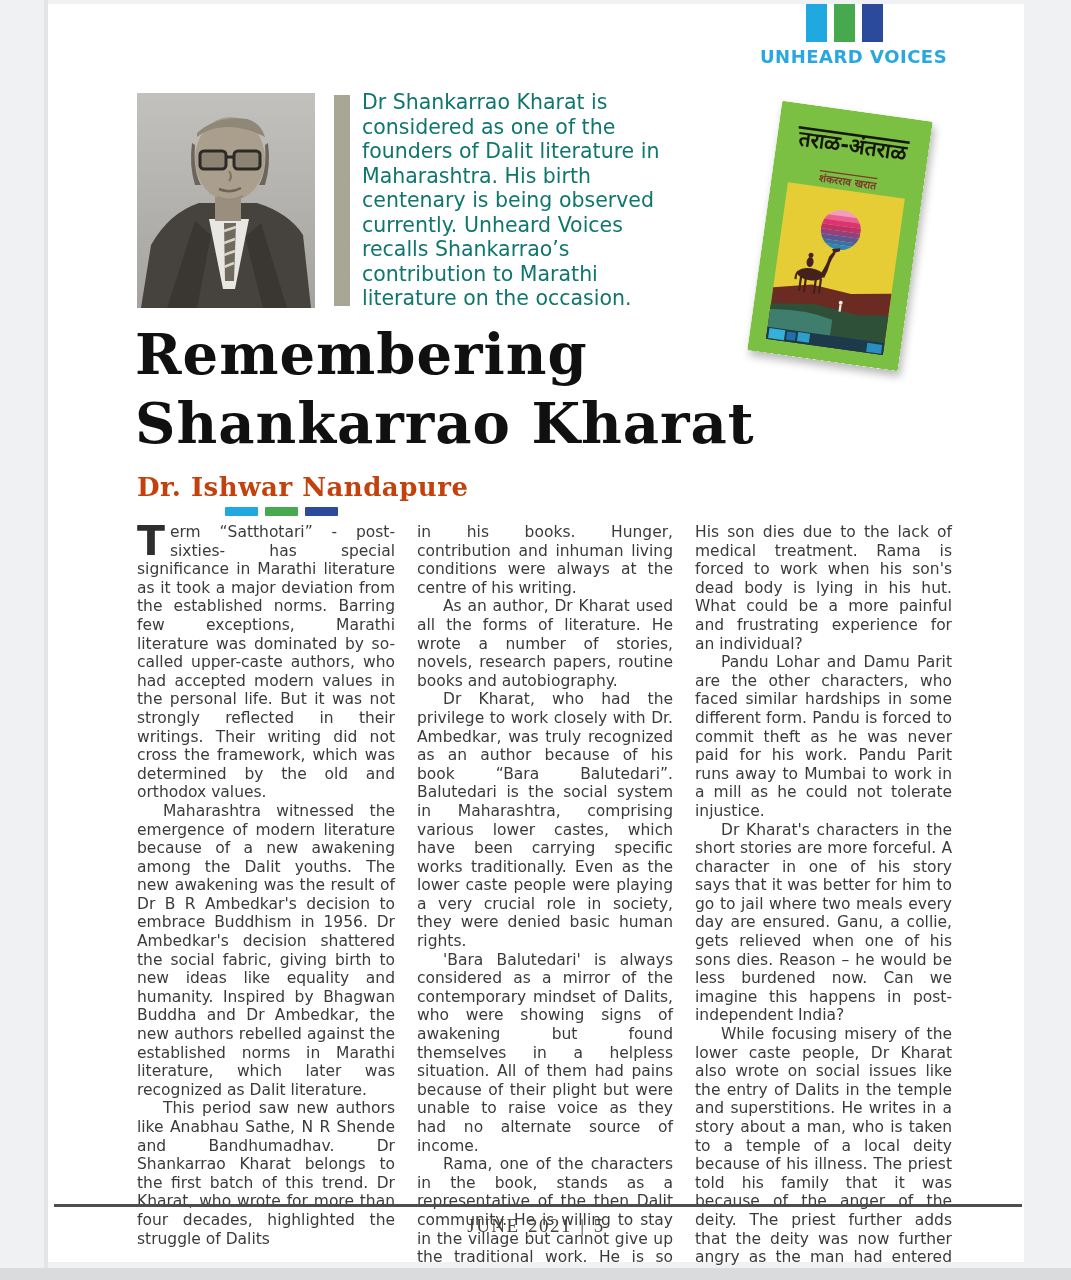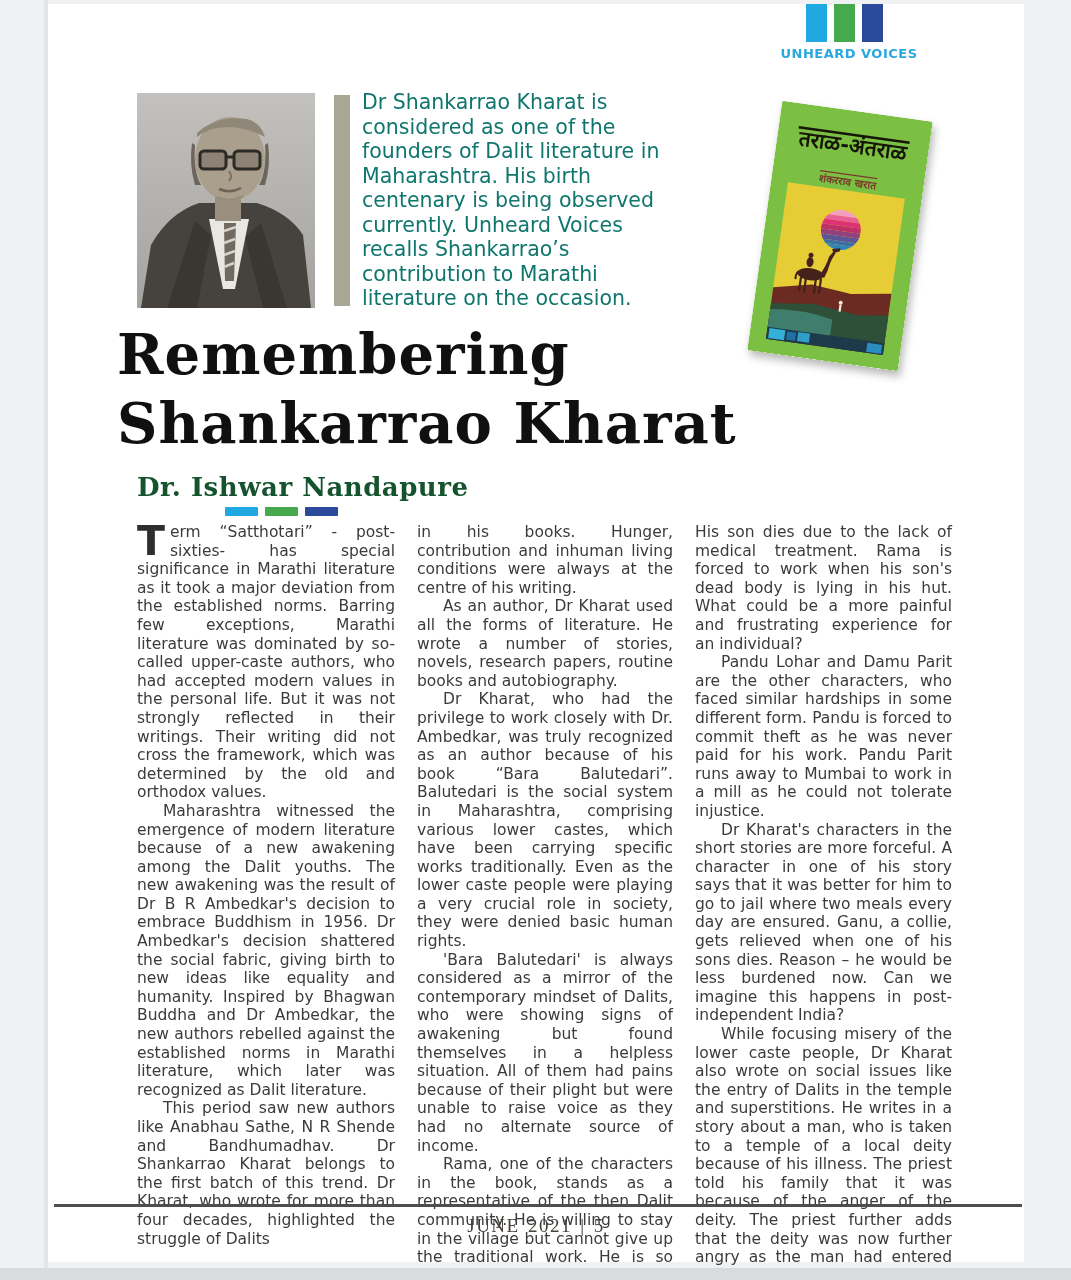--- a/index.html
+++ b/index.html
@@ -14,48 +14,48 @@
     position:absolute;left:48px;top:4px;width:976px;height:1258px;background:#ffffff;
   }
   
   .masthead{position:absolute;top:0;left:712px;width:178px;}
   .logo-squares{margin-left:46px;display:flex;gap:7px;height:38px;}
   .logo-squares .sq{width:21px;height:38px;}
   .sq-cyan{background:#1fa9e0;}
   .sq-green{background:#47a94e;}
   .sq-navy{background:#2b4a9b;}
   .brand{
-    margin-top:4px;text-align:center;font-weight:bold;font-size:13px;
+    margin-top:4px;text-align:center;font-weight:bold;font-size:18px;
     letter-spacing:.5px;color:#29a8df;white-space:nowrap;
   }
   
   .portrait{position:absolute;left:89px;top:89px;width:178px;height:215px;background:#b3b1ad;}
   .portrait svg{display:block;width:100%;height:100%;}
   .intro-bar{position:absolute;left:286px;top:91px;width:16px;height:211px;background:#a8a695;}
   .intro{
     position:absolute;left:314px;top:86px;width:302px;
     font-size:20.5px;line-height:24.5px;color:#0f766e;
   }
   
   .cover{
     position:absolute;left:716px;top:106px;width:152px;height:252px;
     transform:rotate(8deg);transform-origin:center;
     box-shadow:3px 5px 9px rgba(0,0,0,.28);
   }
   .cover svg{display:block;width:152px;height:252px;}
   
   .headline{
-    position:absolute;left:69px;top:316px;width:800px;
+    position:absolute;left:87px;top:316px;width:800px;
     font-family:"DejaVu Serif",serif;font-weight:bold;color:#101010;
     font-size:56px;line-height:69px;letter-spacing:1px;
   }
   .byline{
     position:absolute;left:89px;top:468px;
     font-family:"DejaVu Serif",serif;font-weight:bold;
-    font-size:26px;color:#14532d;letter-spacing:.5px;
+    font-size:26px;color:#c2410c;letter-spacing:.5px;
   }
   .byline-bars{position:absolute;left:177px;top:503px;display:flex;gap:7px;}
   .byline-bars .bar{width:33px;height:9px;border-radius:1px;}
   
   .col{
     position:absolute;top:519px;
     font-size:15.5px;line-height:18.6px;color:#3b3b3b;
     text-align:justify;
   }
   .col-1{left:89px;width:258px;}

